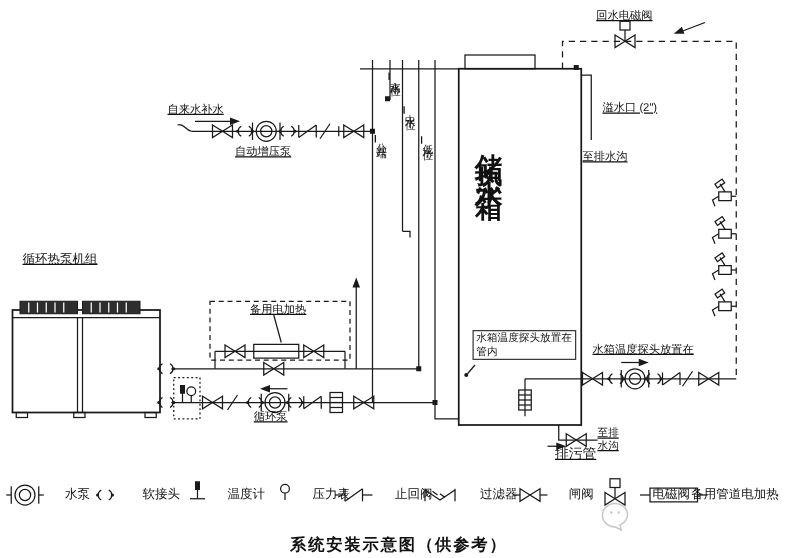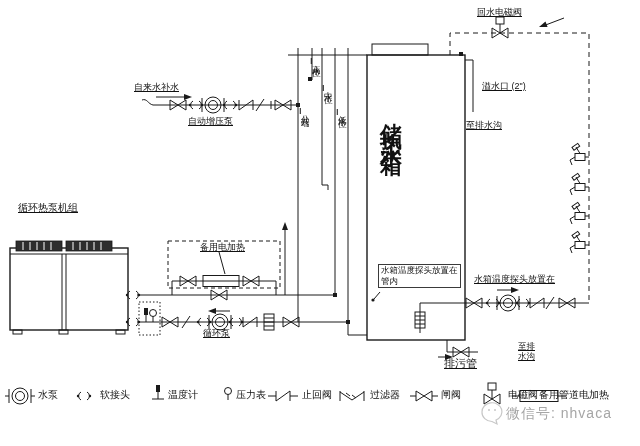--- a/index.html
+++ b/index.html
@@ -16,24 +16,24 @@
   .slit{stroke:#fff;stroke-width:1;}
   .lbl{position:absolute;font-size:9px;line-height:1.15;white-space:nowrap;color:#111;text-decoration:underline;}
   .vert{writing-mode:vertical-rl;text-orientation:upright;letter-spacing:2px;font-size:8.5px;}
   .tanklbl{position:absolute;writing-mode:vertical-rl;text-orientation:upright;
            font-size:22px;font-weight:bold;letter-spacing:11px;color:#111;}
   .hp{font-size:10px;}
   .note{position:absolute;border:1px solid #3a3a3a;font-size:8.5px;line-height:1.3;
         padding:0 2px;background:#fff;white-space:nowrap;}
   .note span{display:block;}
   .two{font-size:8.5px;}
-  .two span{display:block;margin-left:40px;}
+  .two span{display:block;}
   .title{position:absolute;font-size:13px;font-weight:bold;letter-spacing:1.5px;white-space:nowrap;}
   .wechat{position:absolute;font-size:14px;color:#a6a6a6;letter-spacing:1px;white-space:nowrap;}
-  .leg{position:absolute;top:388px;font-size:10px;white-space:nowrap;}
+  .leg{position:absolute;top:388px;font-size:10px;white-space:nowrap;margin-left:14px;}
 </style>
 </head>
 <body>
 
 <div id="stage">
 
 <svg id="draw" width="640" height="446" viewBox="0 0 640 446">
   <defs>
     <g id="gate">
           <path class="ln" d="M-8,-5 L0,0 L-8,5 Z M8,-5 L0,0 L8,5 Z"></path>
@@ -281,15 +281,15 @@
 <span class="leg" style="left:38px">水泵</span>
 <span class="leg" style="left:100px">软接头</span>
 <span class="leg" style="left:168px">温度计</span>
 <span class="leg" style="left:236px">压力表</span>
 <span class="leg" style="left:302px">止回阀</span>
 <span class="leg" style="left:370px">过滤器</span>
 <span class="leg" style="left:441px">闸阀</span>
 <span class="leg" style="left:508px">电磁阀</span>
 <span class="leg" style="left:539px">备用管道电加热</span>
 
-<div class="wechat" style="left:506px;top:405px">微信号: nhvaca</div>
+<div class="title" style="left:232px;top:427px">系统安装示意图（供参考）</div>
 
 </div>
 
 </body></html>

